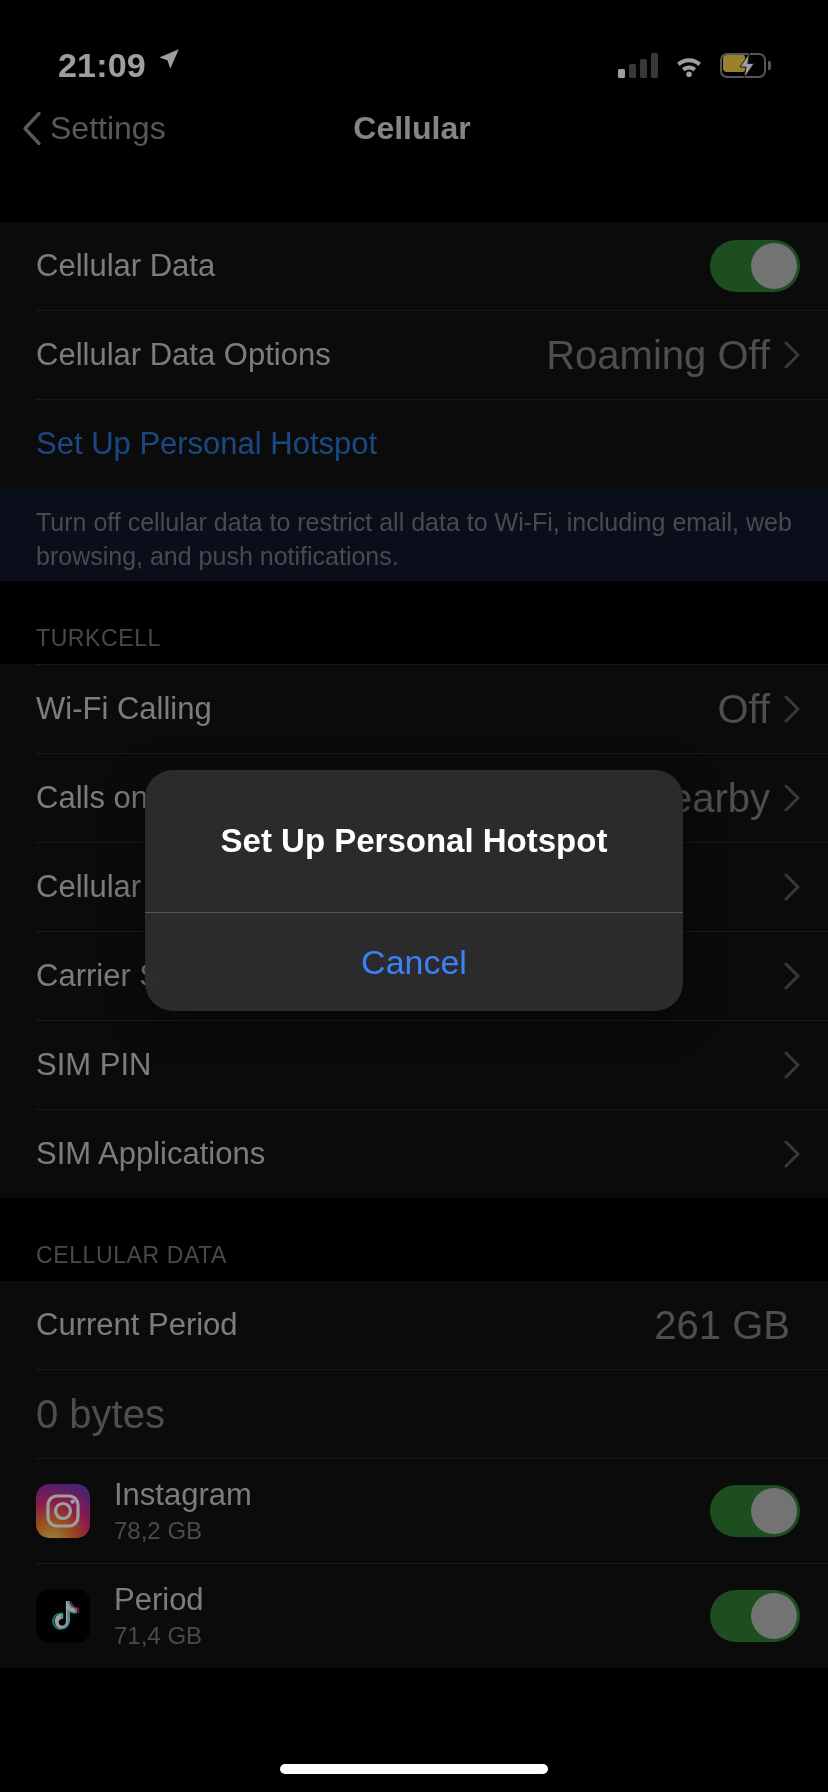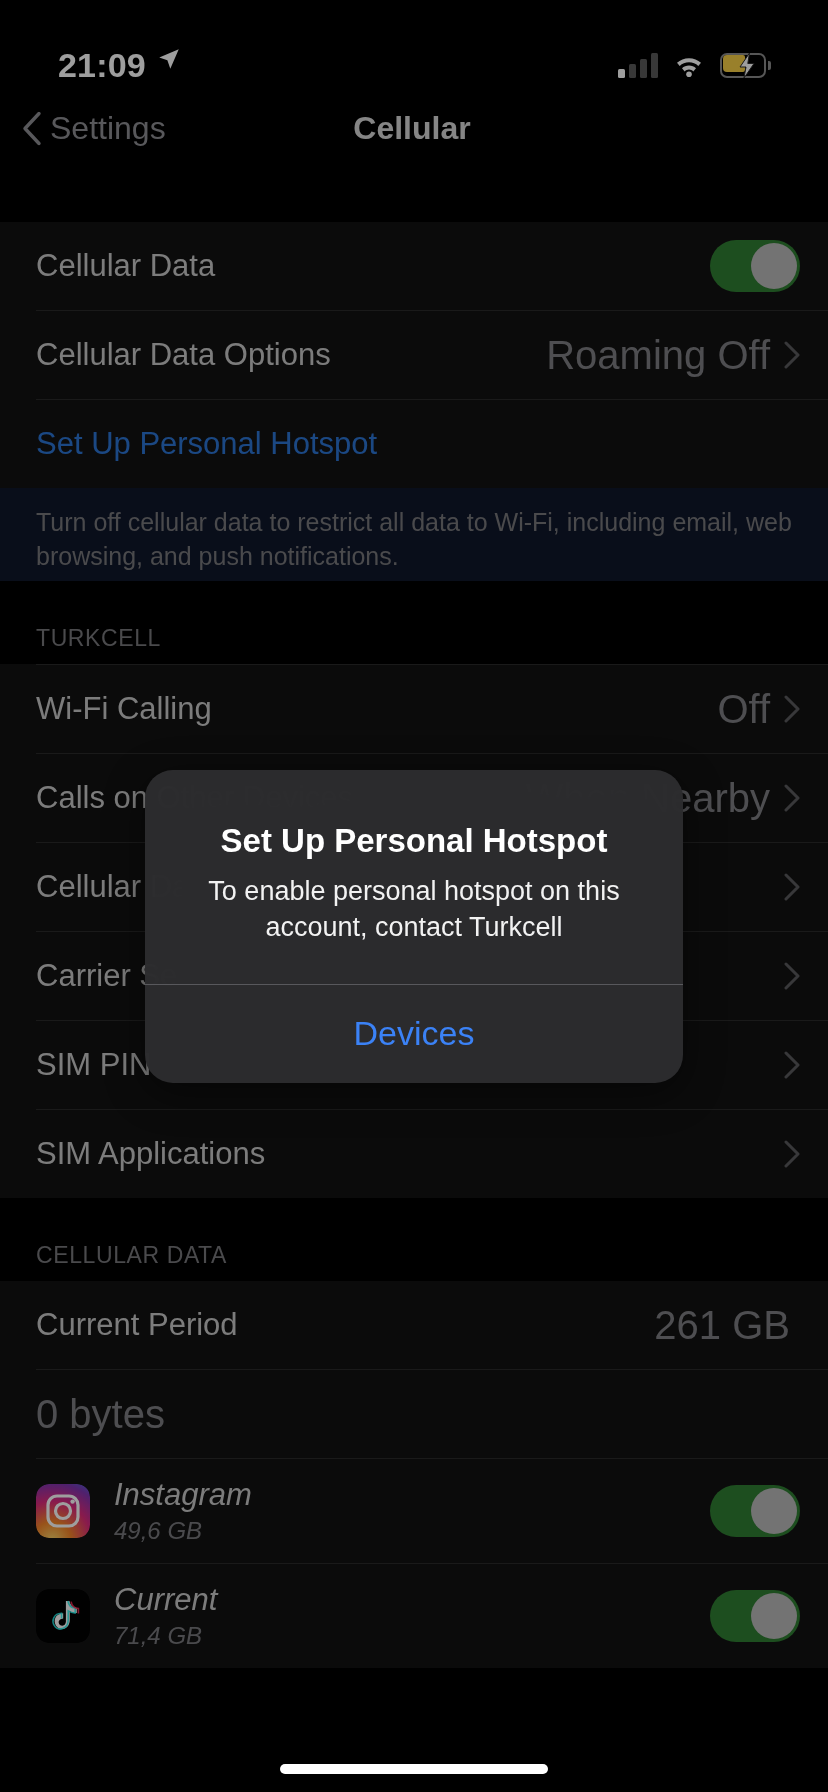--- a/index.html
+++ b/index.html
@@ -99,21 +99,21 @@
     width:46px; height:46px; border-radius:50%;
     background:#b9b9b9;
   }
 
   
   .app-row { min-height:104px; padding-left:36px; }
   .app-icon {
     width:54px; height:54px; border-radius:13px; flex:none; margin-right:24px;
     overflow:hidden; position:relative;
   }
-  .app-text { flex:1; display:flex; flex-direction:column; gap:4px;font-style:italic; }
+  .app-text { flex:1; display:flex; flex-direction:column; gap:4px; }
   .app-name { color:#c8c8c8; font-size:31px; }
   .app-size { color:#78787c; font-size:24px; }
 
   
   #alert {
     position:absolute;
     left:145px; top:770px; width:538px;
     background:rgba(44,44,46,0.97);
     border-radius:28px;
     overflow:hidden;
@@ -294,54 +294,53 @@
                 </radialGradient>
               </defs>
               <rect width="54" height="54" rx="13" fill="url(#ig)"></rect>
               <rect x="12" y="12" width="30" height="30" rx="9" fill="none" stroke="#fff" stroke-width="3.2"></rect>
               <circle cx="27" cy="27" r="7.5" fill="none" stroke="#fff" stroke-width="3.2"></circle>
               <circle cx="36.6" cy="17.6" r="2.2" fill="#fff"></circle>
             </svg>
           </span>
           <span class="app-text">
             <span class="app-name">Instagram</span>
-            <span class="app-size">49,6 GB</span>
+            <span class="app-size">78,2 GB</span>
           </span>
           <span class="toggle">
               <span class="knob"></span>
             </span>
         </div>
         <div class="sep"></div>
 
         <div class="row app-row">
           <span class="app-icon">
             <svg viewBox="0 0 54 54" width="54" height="54">
               <rect width="54" height="54" rx="13" fill="#010101"></rect>
               <path d="M33.5 12c.7 4.3 3.2 6.7 7.3 7v4.9c-2.4.2-4.5-.5-7-2v9c0 9.2-10 12.1-14 5.5-2.6-4.3-1-11.8 7.4-12.1v5.2c-.6.1-1.3.2-1.9.4-1.8.6-2.9 1.8-2.6 3.8.5 3.9 7.8 5.1 7.2-2.6V12h3.6z" fill="#fff"></path>
               <path d="M31.9 12c.7 4.3 3.2 6.7 7.3 7v4.9c-2.4.2-4.5-.5-7-2v9c0 9.2-10 12.1-14 5.5-2.6-4.3-1-11.8 7.4-12.1v5.2" fill="none" stroke="#25f4ee" stroke-width="1.6" opacity="0.85"></path>
               <path d="M35.1 12.6c.7 4.3 3.2 6.7 7.3 7v4.9" fill="none" stroke="#fe2c55" stroke-width="1.6" opacity="0.85"></path>
             </svg>
           </span>
           <span class="app-text">
-            <span class="app-name">Current</span>
+            <span class="app-name">Period</span>
             <span class="app-size">71,4 GB</span>
           </span>
           <span class="toggle">
               <span class="knob"></span>
             </span>
         </div>
       </div>
 
     </div>
   </div>
 
   <div id="alert">
     <div class="alert-body">
       <div class="alert-title">Set Up Personal Hotspot</div>
-      <div class="alert-msg">To enable personal hotspot on this account, contact Turkcell</div>
     </div>
     <div class="alert-sep"></div>
-    <div class="alert-btn">Devices</div>
+    <div class="alert-btn">Cancel</div>
   </div>
 
   <div class="home-ind"></div>
 
 </div>
 
 </body></html>

